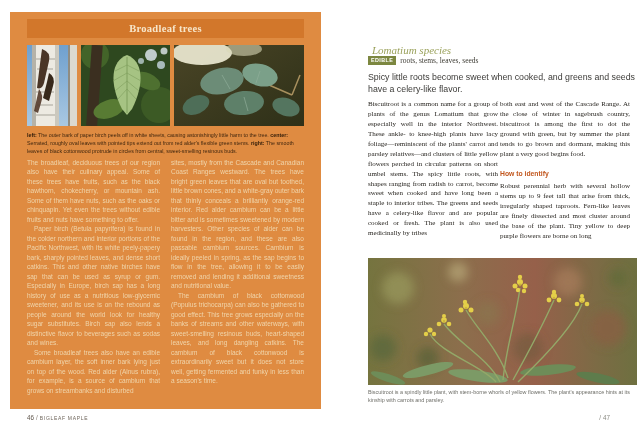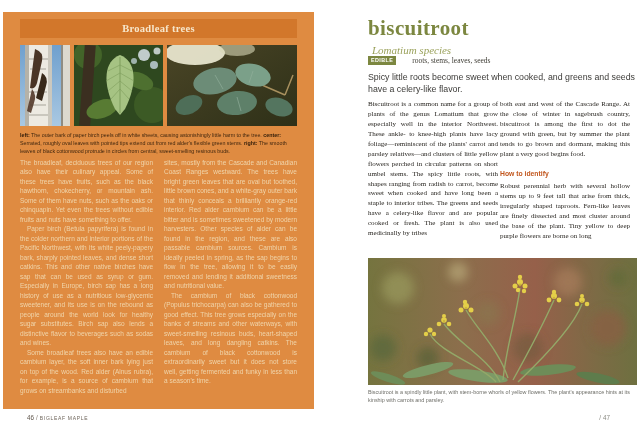--- a/index.html
+++ b/index.html
@@ -1,42 +1,42 @@
 <!DOCTYPE html>
 <html><head>
 <meta charset="utf-8">
 <style>
   *{margin:0;padding:0;box-sizing:border-box}
   html,body{width:640px;height:443px}
   body{font-family:"Liberation Sans",sans-serif;background:#fff;position:relative}
   .spread{position:absolute;left:0;top:0;width:640px;height:443px;background:#fff;overflow:hidden}
 
   
-  .left-page{position:absolute;left:3px;top:12px;width:311px;height:397px;background:#DF8B41}
+  .left-page{position:absolute;left:10px;top:12px;width:311px;height:397px;background:#DF8B41}
   .band{position:absolute;left:17px;top:7px;width:277px;height:19px;background:#D2772B;
         color:#F7E7CC;font-family:"Liberation Serif",serif;font-weight:bold;font-size:10.5px;
         text-align:center;line-height:19px;letter-spacing:.3px}
   .photo-row{position:absolute;left:17px;top:33px;width:277px;height:81px;display:flex;gap:4px}
   .photo-row svg{display:block;height:81px}
   .photo-caption{position:absolute;left:17px;top:120px;width:277px;font-size:5.3px;line-height:1.5;color:#41270F}
   .photo-caption b{color:#2D1A08}
   .lcols{position:absolute;left:17px;top:146px;width:277px;display:flex;gap:11px}
   .lcol{width:133px;font-size:6.5px;line-height:1.46;color:#F0D5AB;text-align:justify}
   .lcol p.ind{text-indent:7px}
   .foot-left{position:absolute;left:27px;top:414px;font-size:6.3px;color:#5F564C}
   .foot-left .sep{color:#8A8178;margin:0 2px}
   .foot-left .lbl{font-size:5px;letter-spacing:.7px;color:#6E655B}
 
   
   .right-page{position:absolute;left:368px;top:0;width:269px;height:443px;background:#fff}
   .title{position:absolute;left:0;top:16px;font-family:"Liberation Serif",serif;font-size:21px;
          color:#7C8740;letter-spacing:.4px}
   .species{position:absolute;left:4px;top:44px;font-family:Liberation Serif, serif;font-style:italic;
            font-size:11px;color:#9BA25C}
-  .badge-row{position:absolute;left:0;top:56px;display:flex;align-items:center;gap:16px}
+  .badge-row{position:absolute;left:0;top:56px;display:flex;align-items:center;gap:4px}
   .badge{background:#7C8740;color:#FFFFFF;font-size:5.4px;font-weight:bold;letter-spacing:.4px;
          padding:1.5px 3px;line-height:1}
   .parts{font-family:"Liberation Serif",serif;font-size:7.5px;color:#3E3C34}
   .intro{position:absolute;left:0;top:72px;width:274px;font-size:8.8px;line-height:1.32;color:#3C3B38}
   .rcols{position:absolute;left:0;top:100px;width:269px;display:flex;gap:2px}
   .rcol{width:130px;font-family:"Liberation Serif",serif;font-size:7px;line-height:1.42;
         color:#27241F;text-align:justify}
   .howto{font-family:"Liberation Sans",sans-serif;font-size:6.8px;font-weight:bold;color:#C2571E;
          margin:9px 0 4px}
   .photo-main{position:absolute;left:0;top:258px;width:269px;height:127px}
@@ -129,21 +129,20 @@
       </div>
     </div>
   </section>
 
   <footer class="foot-left">
     <span>46</span><span class="sep">/</span><span class="lbl">BIGLEAF MAPLE</span>
   </footer>
 
   <section class="right-page">
 
-    <h1 class="title">biscuitroot</h1>
     <div class="species">Lomatium species</div>
 
     <div class="badge-row">
       <span class="badge">EDIBLE</span>
       <span class="parts">roots, stems, leaves, seeds</span>
     </div>
 
     <p class="intro">Spicy little roots become sweet when cooked, and greens and seeds have a celery-like flavor.</p>
 
     <div class="rcols">

